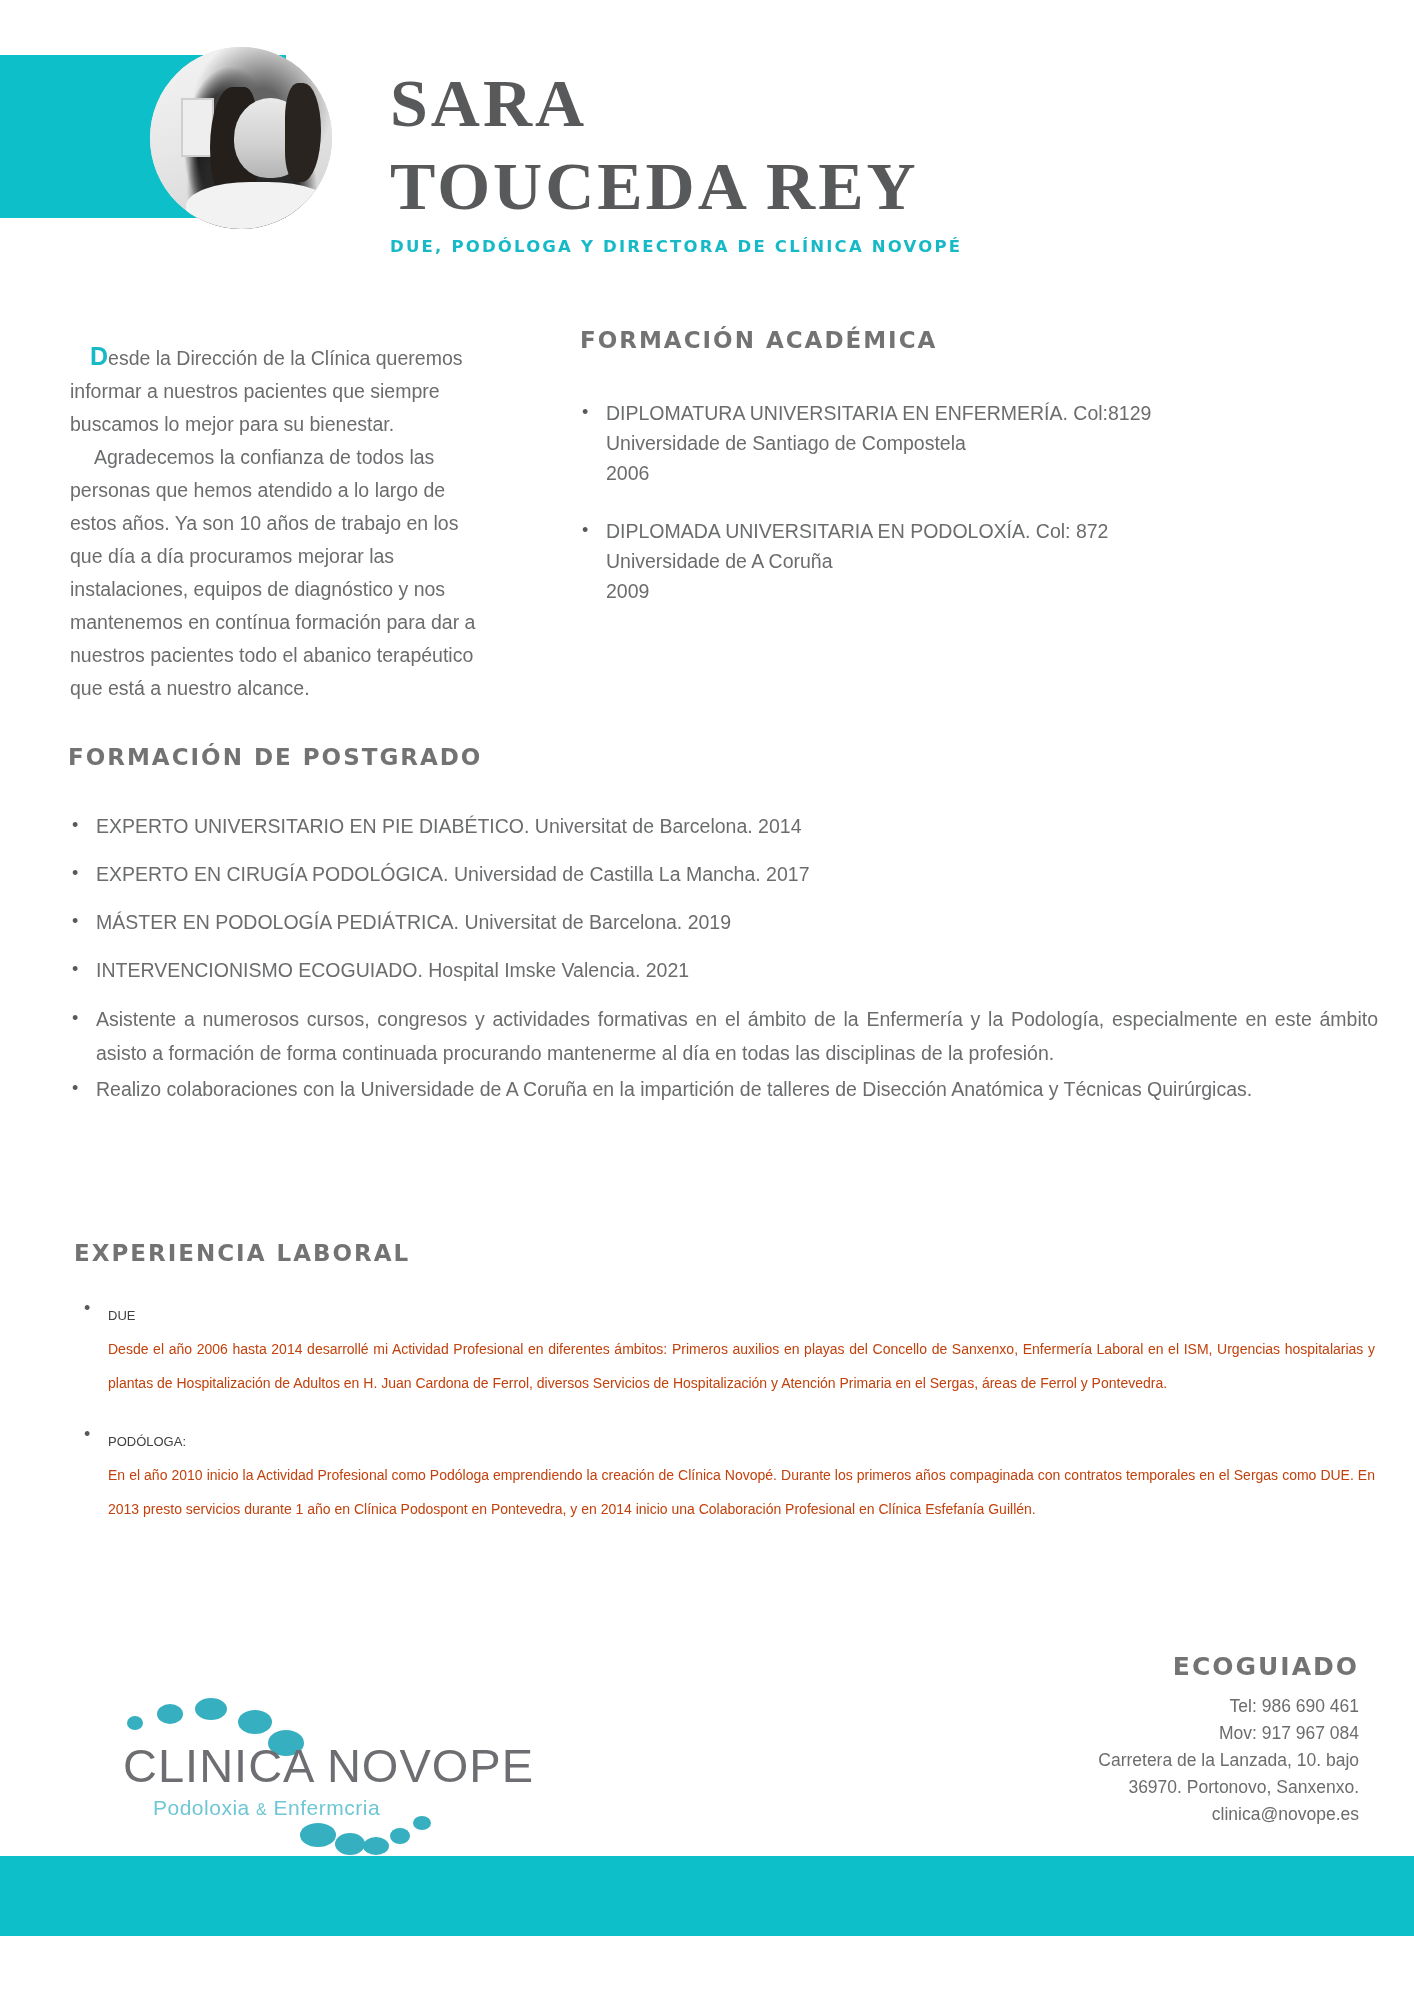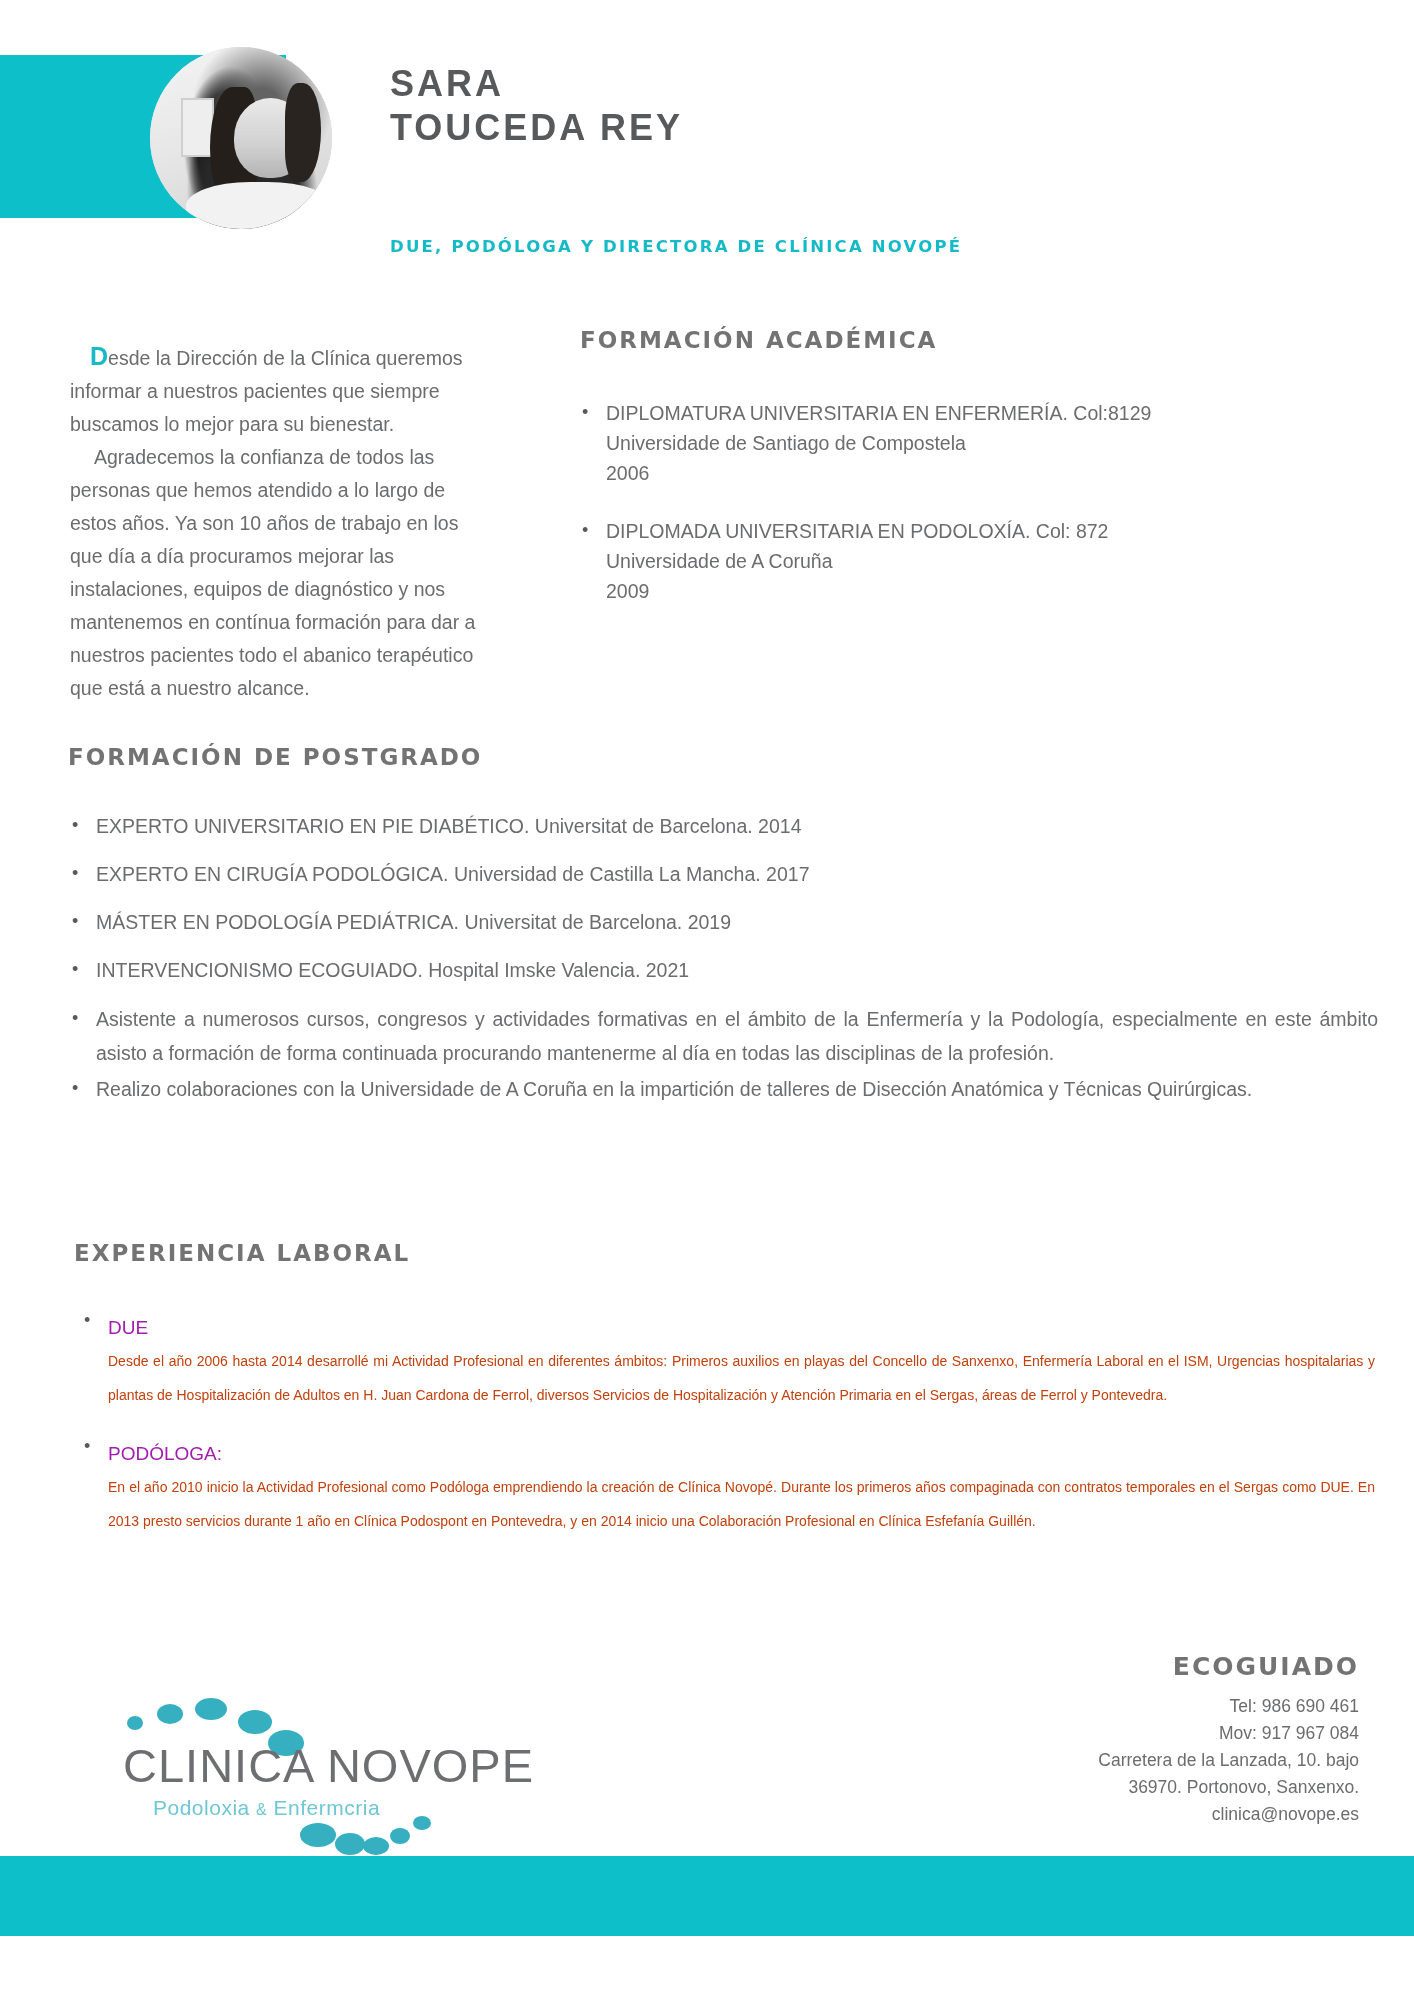--- a/index.html
+++ b/index.html
@@ -99,23 +99,23 @@
     border: 2px solid #cfcfcf;
   }
 
   #name-block {
     position: absolute;
     left: 390px;
     top: 62px;
     width: 960px;
   }
   .name-line {
-    font-family: Liberation Sans, sans-serif;
+    font-family: Liberation Serif, serif;
     font-weight: bold;
-    font-size: 36px;
+    font-size: 68px;
     letter-spacing: 3px;
     color: #58595b;
     line-height: 1.22;
     white-space: nowrap;
   }
   #subtitle {
     position: absolute;
     left: 390px;
     top: 237px;
     font-family: "DejaVu Sans", sans-serif;
@@ -255,24 +255,23 @@
   #experiencia-list > li:before {
     content: "•";
     position: absolute;
     left: 4px;
     top: -2px;
     color: #58595b;
     font-size: 18px;
   }
   .exp-title {
     display: block;
-    font-size: 19px;
+    font-size: 13px;
     line-height: 32px;
-    color: #a21caf;
-    margin-top: 12px;
+    color: #404040;
   }
   .exp-body {
     display: block;
     font-size: 14px;
     line-height: 34px;
     color: #c2410c;
     text-align: justify;
   }
 
   

